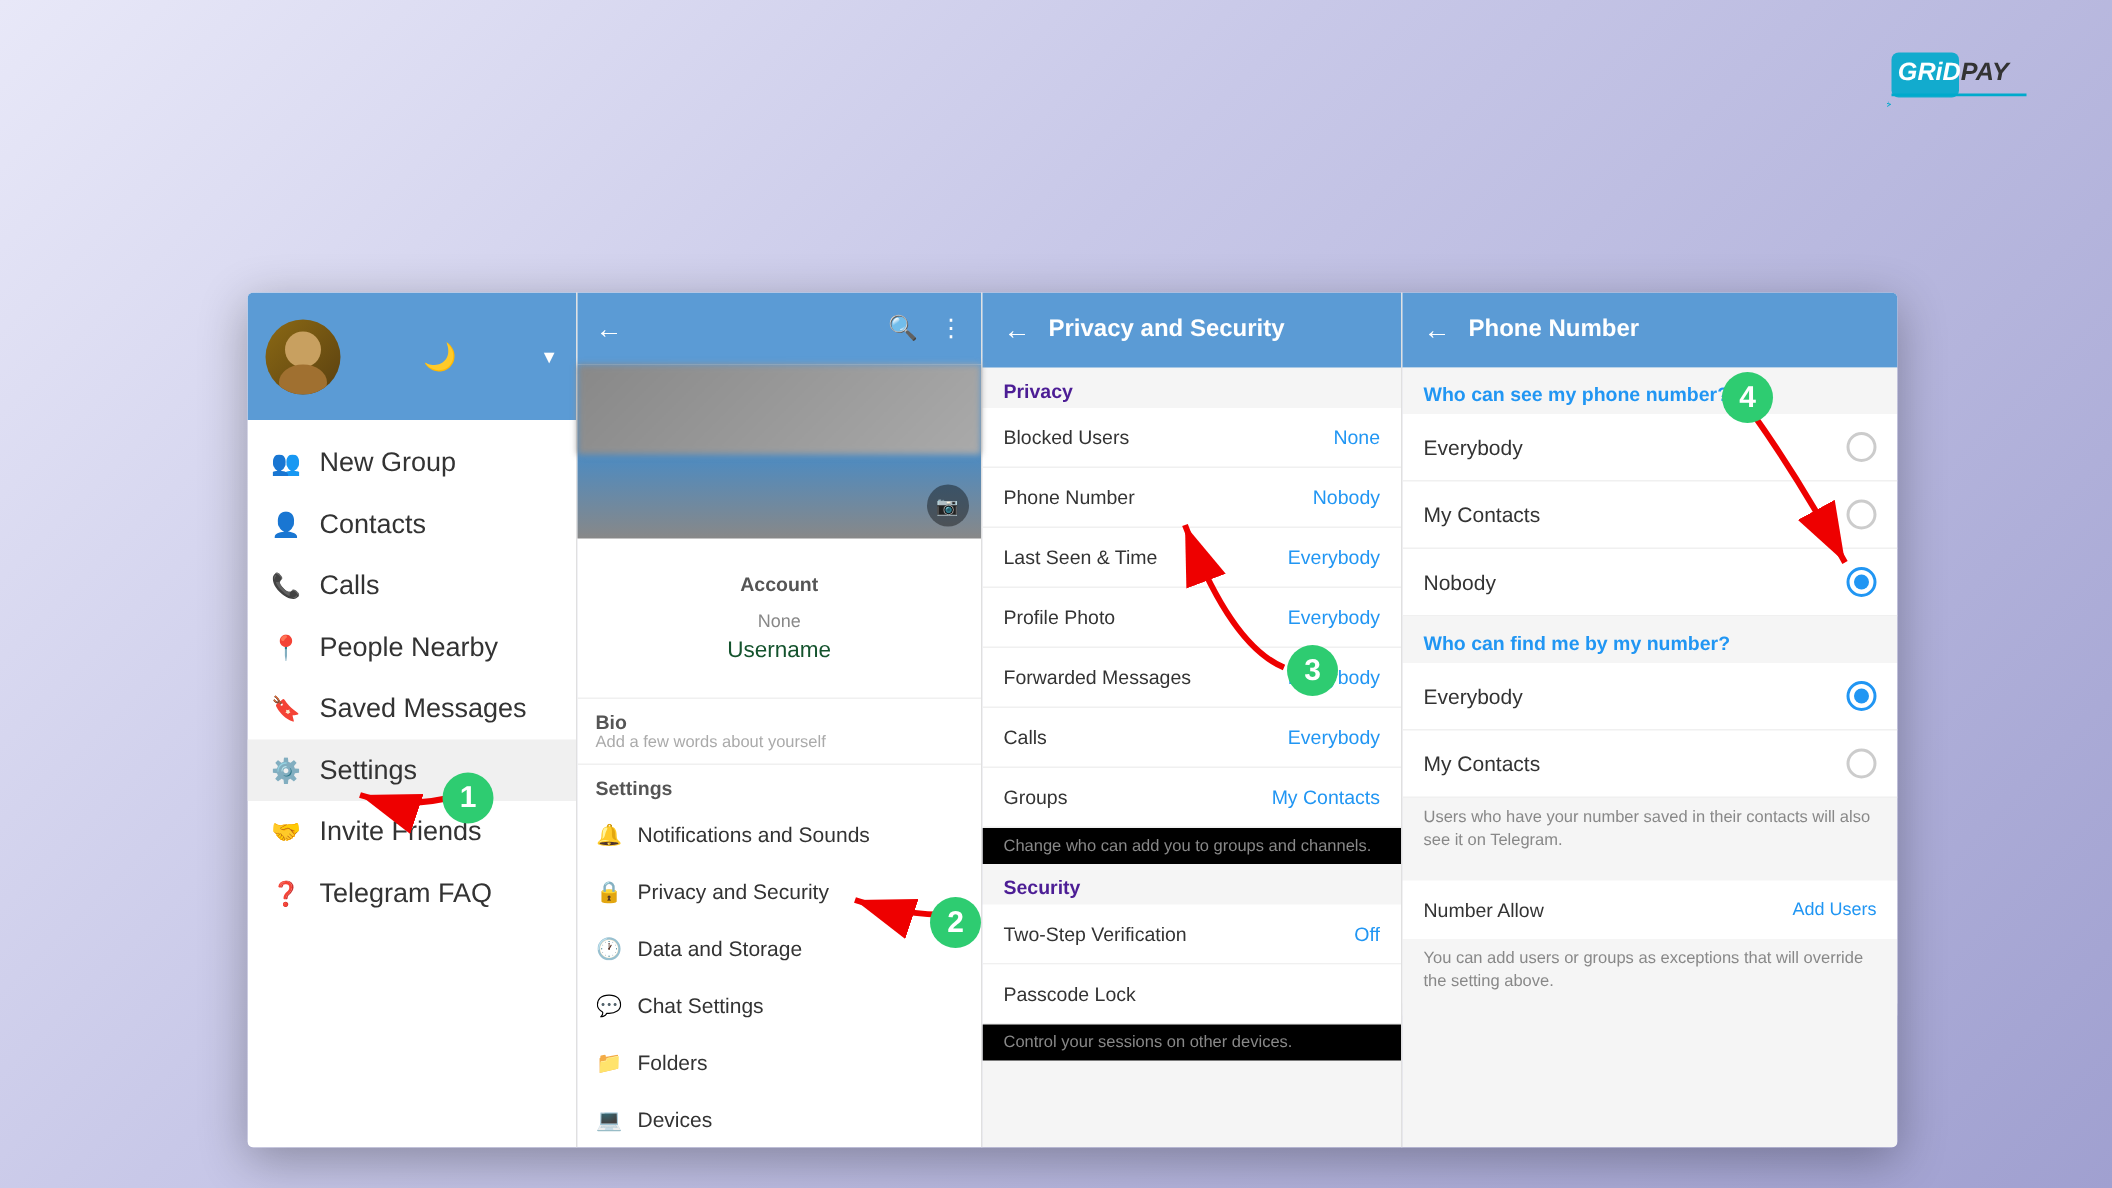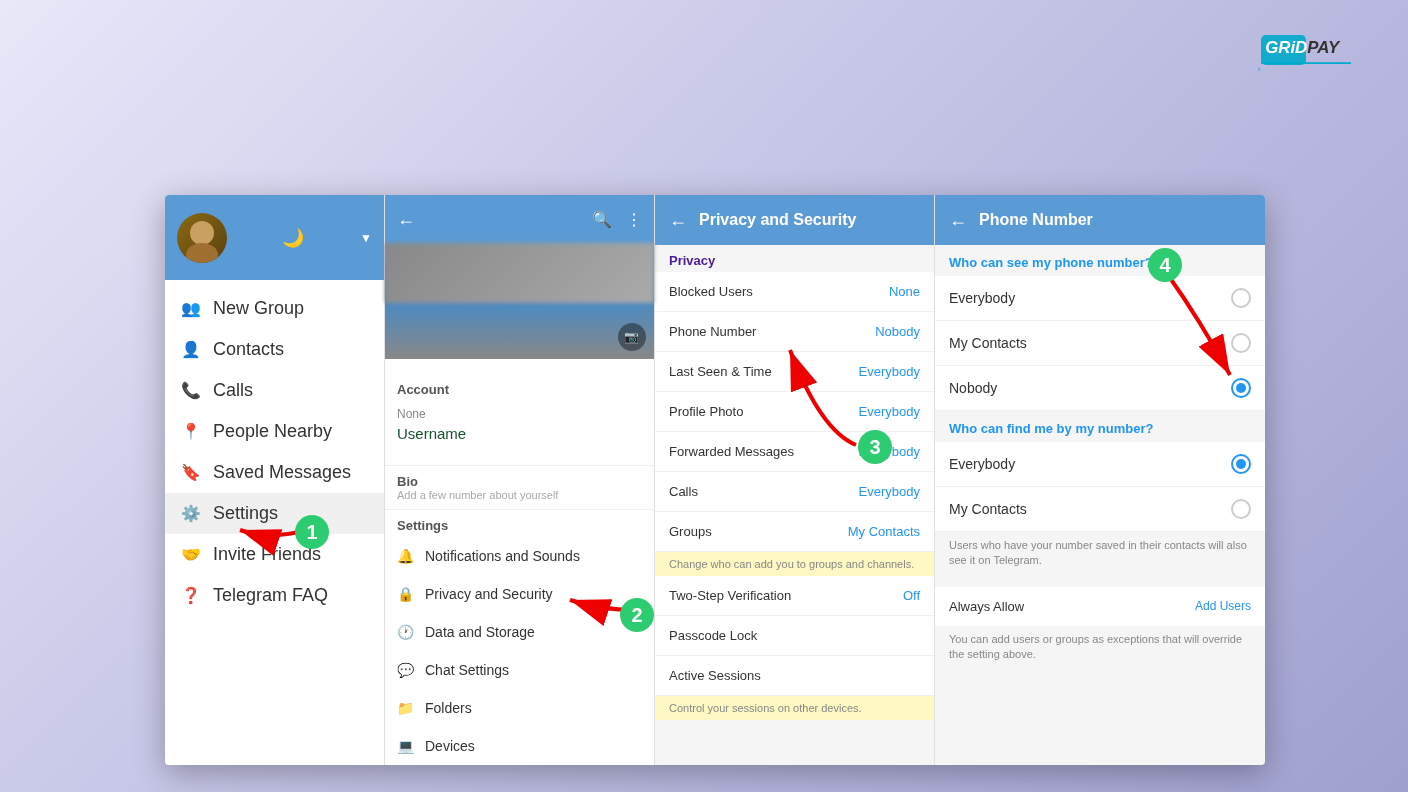--- a/index.html
+++ b/index.html
@@ -143,20 +143,21 @@
       display: flex;
       align-items: center;
       justify-content: center;
       color: #fff;
       font-size: 12px;
       cursor: pointer;
     }
     .account-section {
       padding: 23px 12px;
       border-bottom: 1px solid #f0f0f0;
+      text-align: center;
     }
     .account-label {
       font-size: 13px;
       font-weight: 600;
       color: #555;
       margin-bottom: 6px;
     }
     .username-field {
       font-size: 12px;
       color: #888;
@@ -248,21 +249,21 @@
       color: #333;
     }
     .privacy-item-value {
       font-size: 13px;
       color: #2196F3;
     }
     .hint-text {
       padding: 6px 14px;
       font-size: 11px;
       color: #888;
-      background: #fef9c3;
+      background: #000000;
     }
 
     
     .phone-panel {
       width: 330px;
       background: #f5f5f5;
       display: flex;
       flex-direction: column;
     }
     .radio-group {
@@ -446,21 +447,21 @@
     </div>
 
     <div class="account-section">
       <div class="account-label">Account</div>
       <div class="username-field">None</div>
       <div class="username-value">Username</div>
     </div>
 
     <div class="bio-section">
       <div class="bio-label">Bio</div>
-      <div class="bio-hint">Add a few number about yourself</div>
+      <div class="bio-hint">Add a few words about yourself</div>
     </div>
 
     <div class="settings-section-label">Settings</div>
     <div class="settings-item">
       <span class="settings-item-icon">🔔</span>
       <span class="settings-item-label">Notifications and Sounds</span>
     </div>
     <div class="settings-item">
       <span class="settings-item-icon">🔒</span>
       <span class="settings-item-label">Privacy and Security</span>
@@ -515,31 +516,28 @@
       <div class="privacy-item">
         <span class="privacy-item-label">Calls</span>
         <span class="privacy-item-value">Everybody</span>
       </div>
       <div class="privacy-item">
         <span class="privacy-item-label">Groups</span>
         <span class="privacy-item-value">My Contacts</span>
       </div>
       <div class="hint-text">Change who can add you to groups and channels.</div>
 
+      <div class="section-divider">Security</div>
 
       <div class="privacy-item">
         <span class="privacy-item-label">Two-Step Verification</span>
         <span class="privacy-item-value">Off</span>
       </div>
       <div class="privacy-item">
         <span class="privacy-item-label">Passcode Lock</span>
-        <span class="privacy-item-value"></span>
-      </div>
-      <div class="privacy-item">
-        <span class="privacy-item-label">Active Sessions</span>
         <span class="privacy-item-value"></span>
       </div>
       <div class="hint-text">Control your sessions on other devices.</div>
     </div>
   </div>
 
   <div class="phone-panel">
     <div class="panel-header">
       <span class="back-arrow">←</span>
       <span class="panel-title">Phone Number</span>
@@ -573,21 +571,21 @@
         <div class="radio-item">
           <span class="radio-label">My Contacts</span>
           <div class="radio-circle"></div>
         </div>
       </div>
 
       <div class="info-text">Users who have your number saved in their contacts will also see it on Telegram.</div>
 
       <div class="add-exceptions-section">
         <div class="always-allow-row">
-          <span class="always-allow-label">Always Allow</span>
+          <span class="always-allow-label">Number Allow</span>
           <span class="add-users-btn">Add Users</span>
         </div>
         <div class="exceptions-info">You can add users or groups as exceptions that will override the setting above.</div>
       </div>
     </div>
   </div>
 
 </div>
 
 <div style="position:absolute; top:515px; left:295px; z-index:200; pointer-events:none;">

